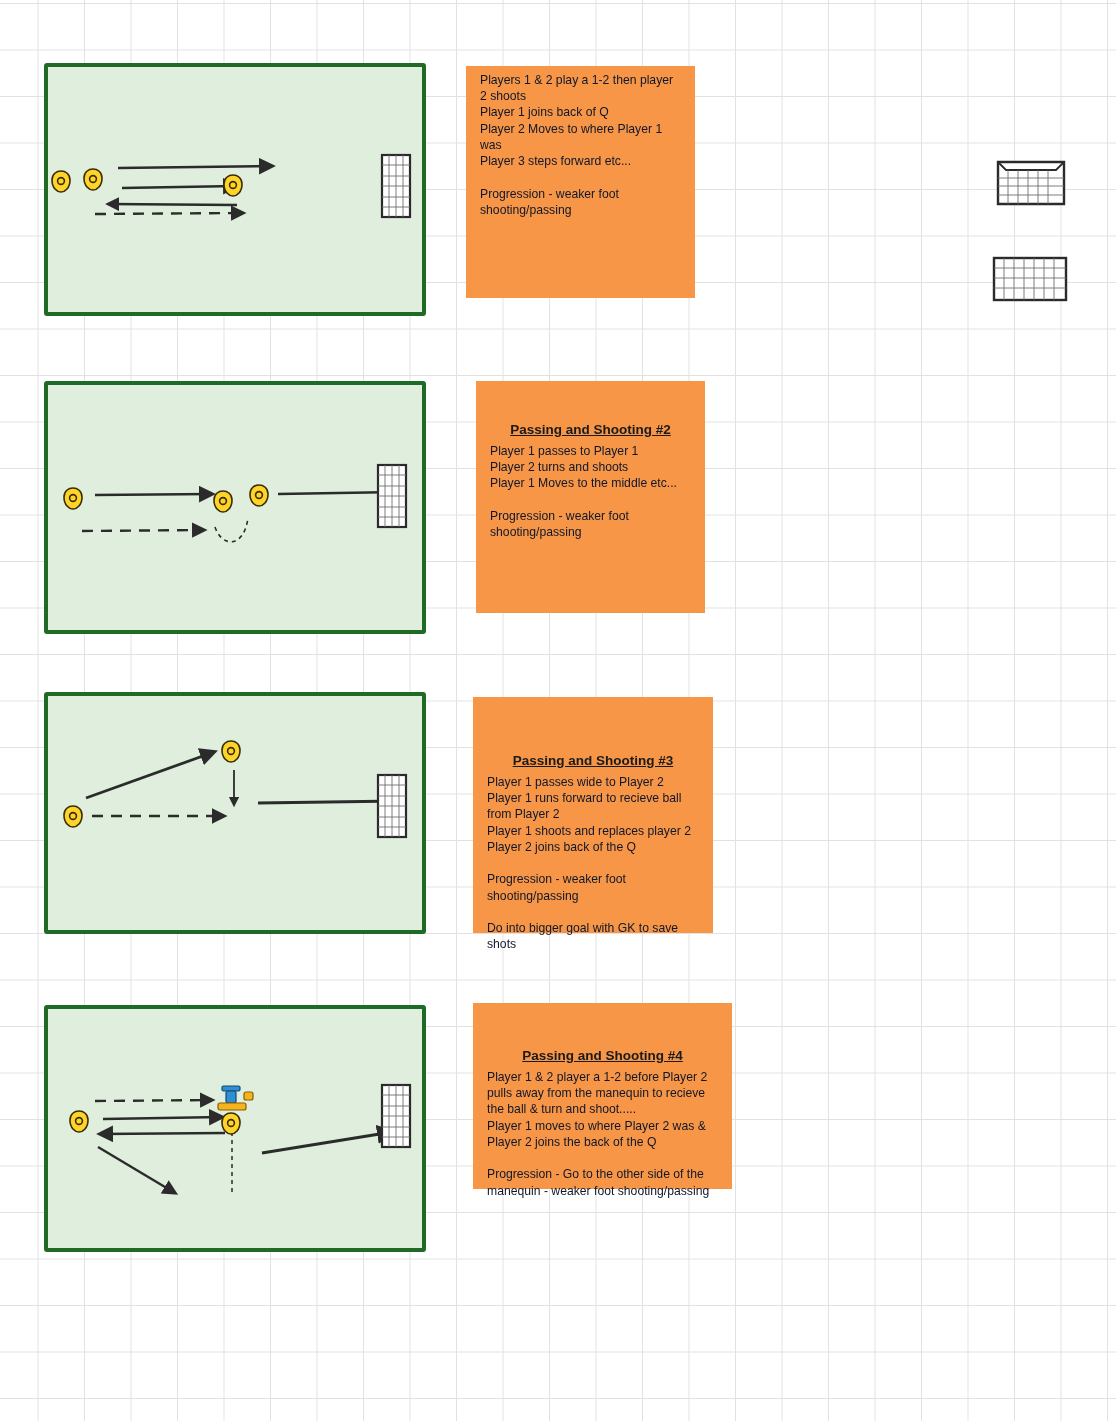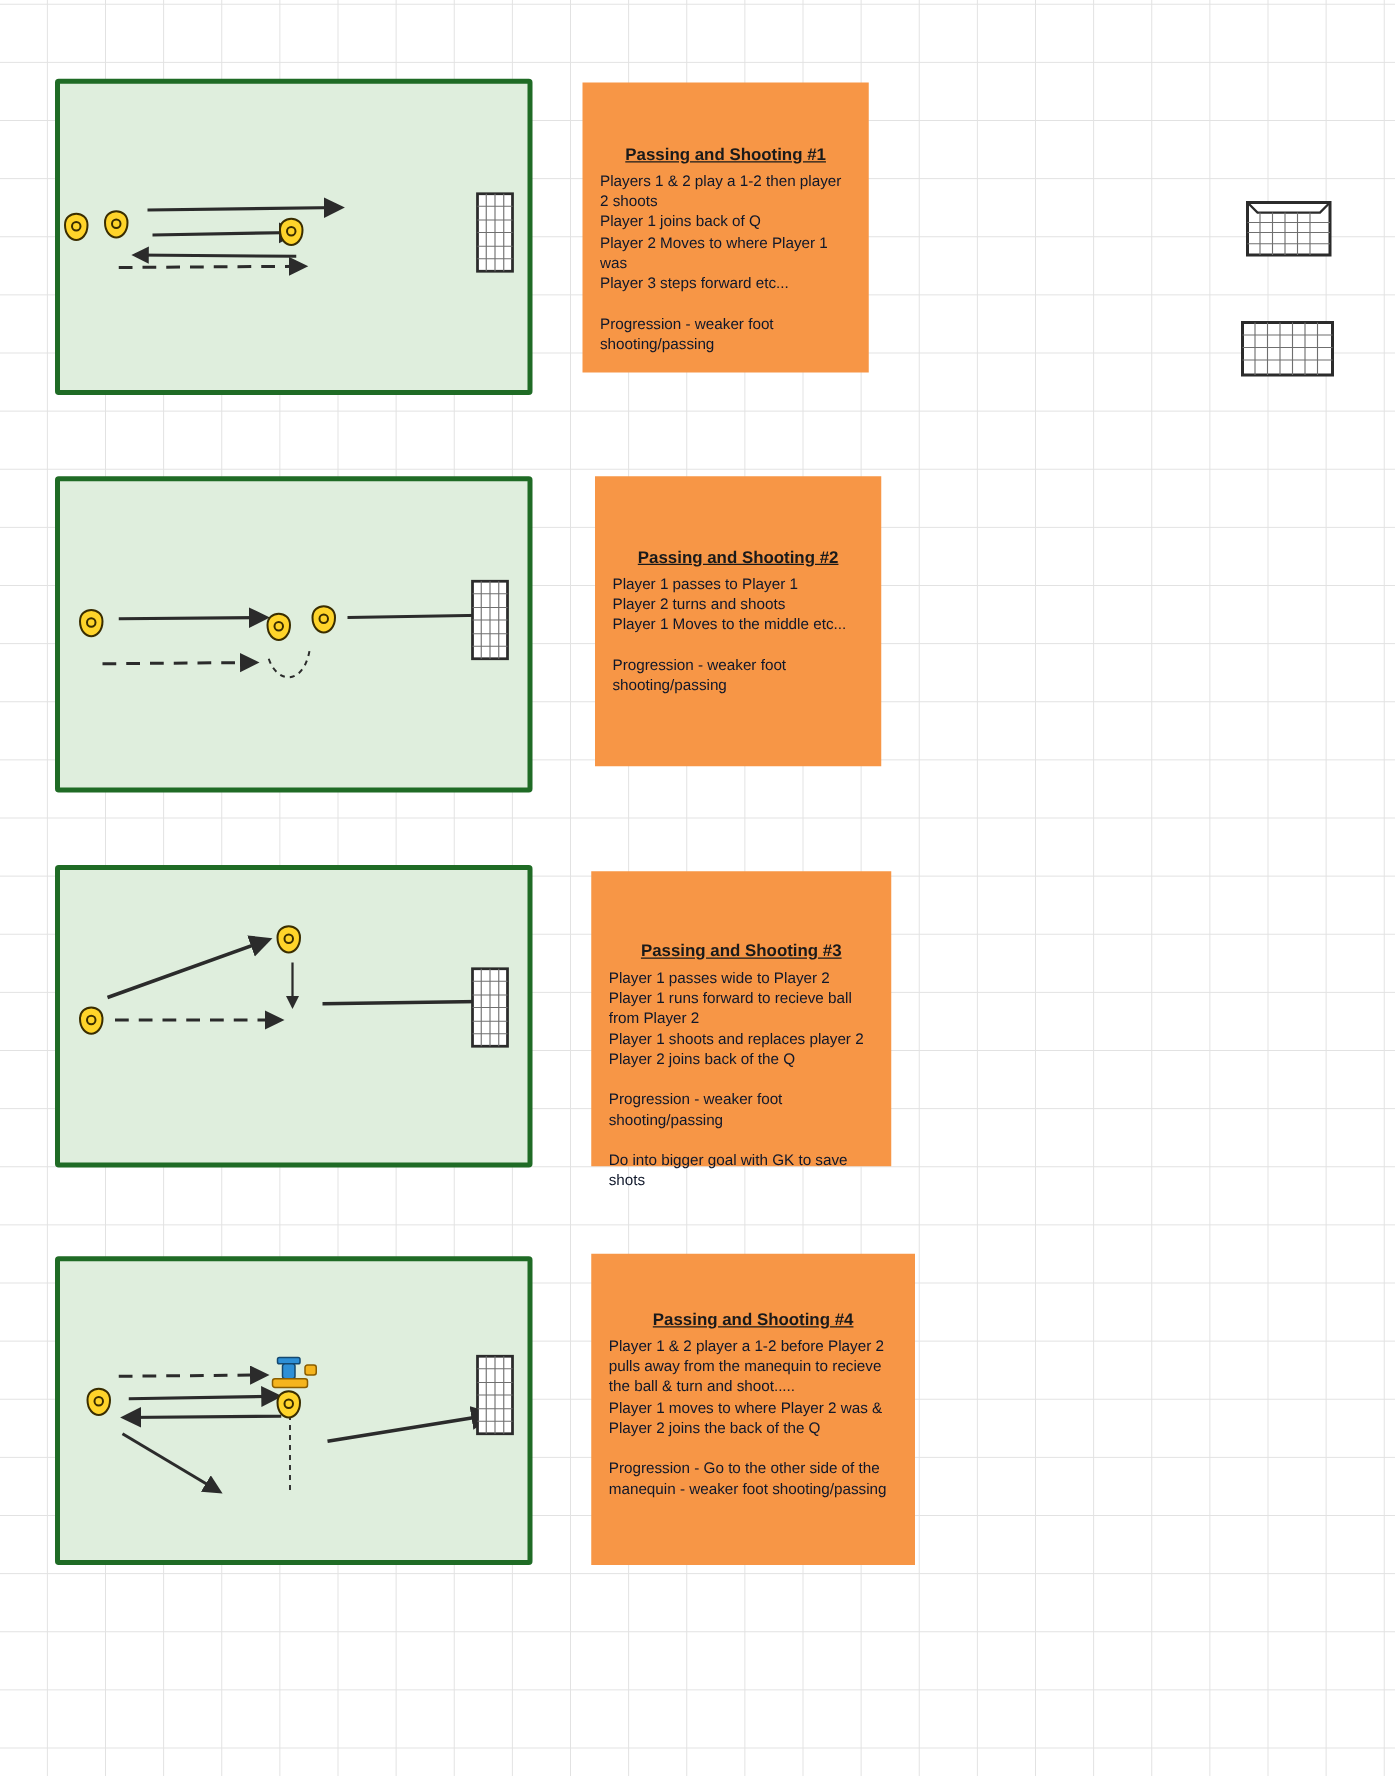--- a/index.html
+++ b/index.html
@@ -70,33 +70,32 @@
 </head>
 <body>
 
 <div id="grid"></div>
 
 <div class="canvas">
 
   <div class="pitch" style="left:44px; top:63px; width:382px; height:253px;"></div>
 
   <div class="note" style="left:466px; top:66px; width:229px; height:232px;">
-    <div class="note-title" style="padding-top:50px;">Passing and Shooting #1</div>
     <div class="note-body">Players 1 &amp; 2 play a 1-2 then player 2 shoots
 Player 1 joins back of Q
 Player 2 Moves to where Player 1 was
 Player 3 steps forward etc...
 
 Progression - weaker foot shooting/passing</div>
   </div>
 
   <div class="pitch" style="left:44px; top:381px; width:382px; height:253px;"></div>
 
   <div class="note" style="left:476px; top:381px; width:229px; height:232px;">
-    <div class="note-title" style="padding-top:41px;margin-top:16px;">Passing and Shooting #2</div>
+    <div class="note-title" style="padding-top:41px;">Passing and Shooting #2</div>
     <div class="note-body">Player 1 passes to Player 1
 Player 2 turns and shoots
 Player 1 Moves to the middle etc...
 
 Progression - weaker foot shooting/passing</div>
   </div>
 
   <div class="pitch" style="left:44px; top:692px; width:382px; height:242px;"></div>
 
   <div class="note" style="left:473px; top:697px; width:240px; height:236px;">
@@ -106,21 +105,21 @@
 Player 1 shoots and replaces player 2
 Player 2 joins back of the Q
 
 Progression - weaker foot shooting/passing
 
 Do into bigger goal with GK to save shots</div>
   </div>
 
   <div class="pitch" style="left:44px; top:1005px; width:382px; height:247px;"></div>
 
-  <div class="note" style="left:473px; top:1003px; width:259px; height:249px;">
+  <div class="note" style="left:473px; top:1003px; width:259px; height:186px;">
     <div class="note-title" style="padding-top:45px;">Passing and Shooting #4</div>
     <div class="note-body">Player 1 &amp; 2 player a 1-2 before Player 2 pulls away from the manequin to recieve the ball &amp; turn and shoot.....
 Player 1 moves to where Player 2 was &amp; Player 2 joins the back of the Q
 
 Progression - Go to the other side of the manequin - weaker foot shooting/passing</div>
   </div>
 
 </div>
 
 <svg class="overlay" viewBox="0 0 1116 1421">

